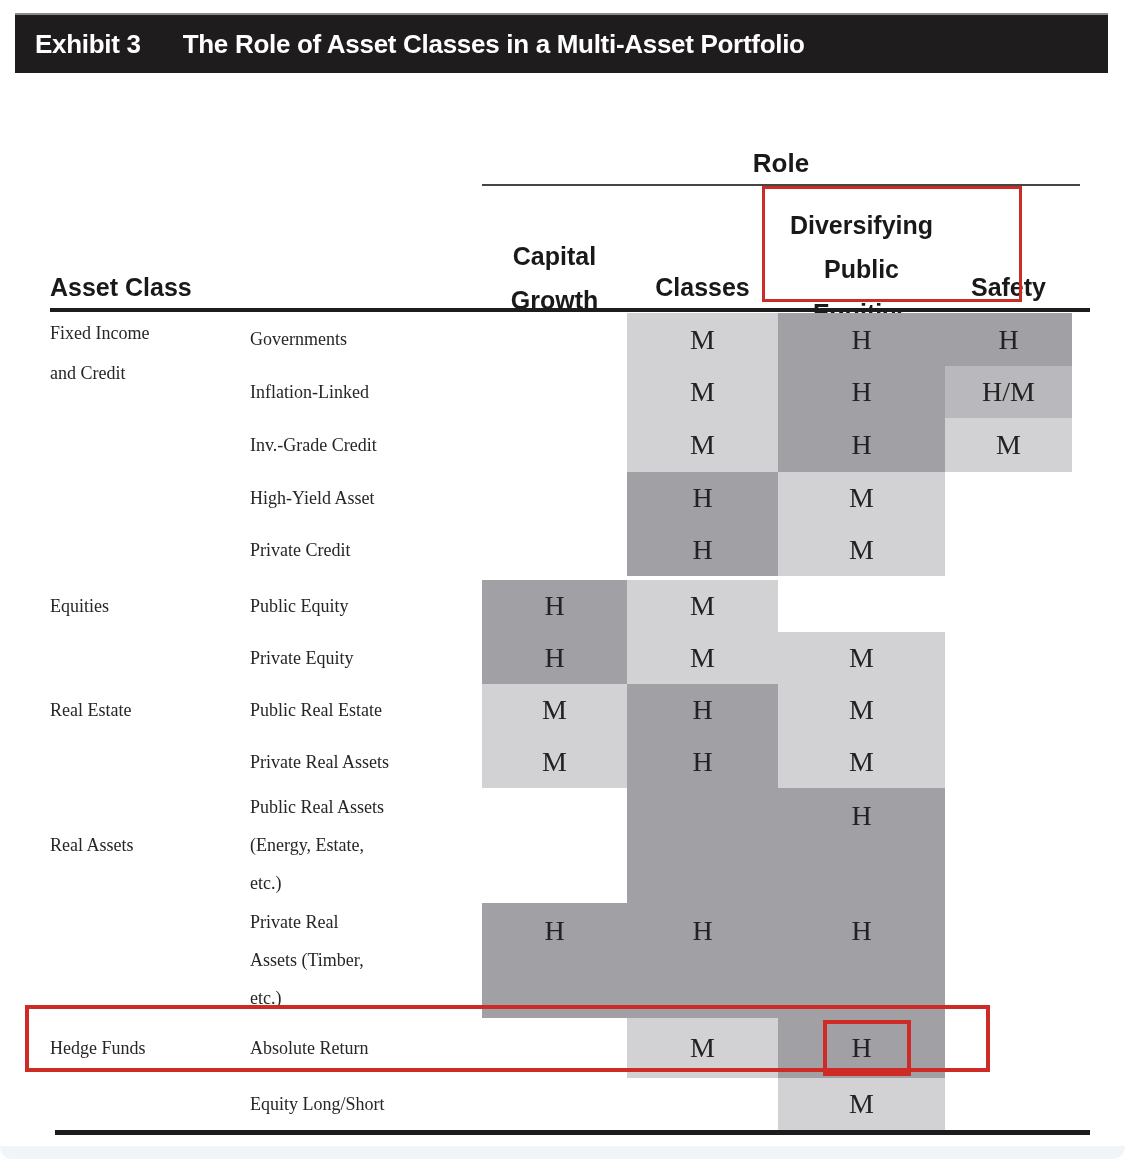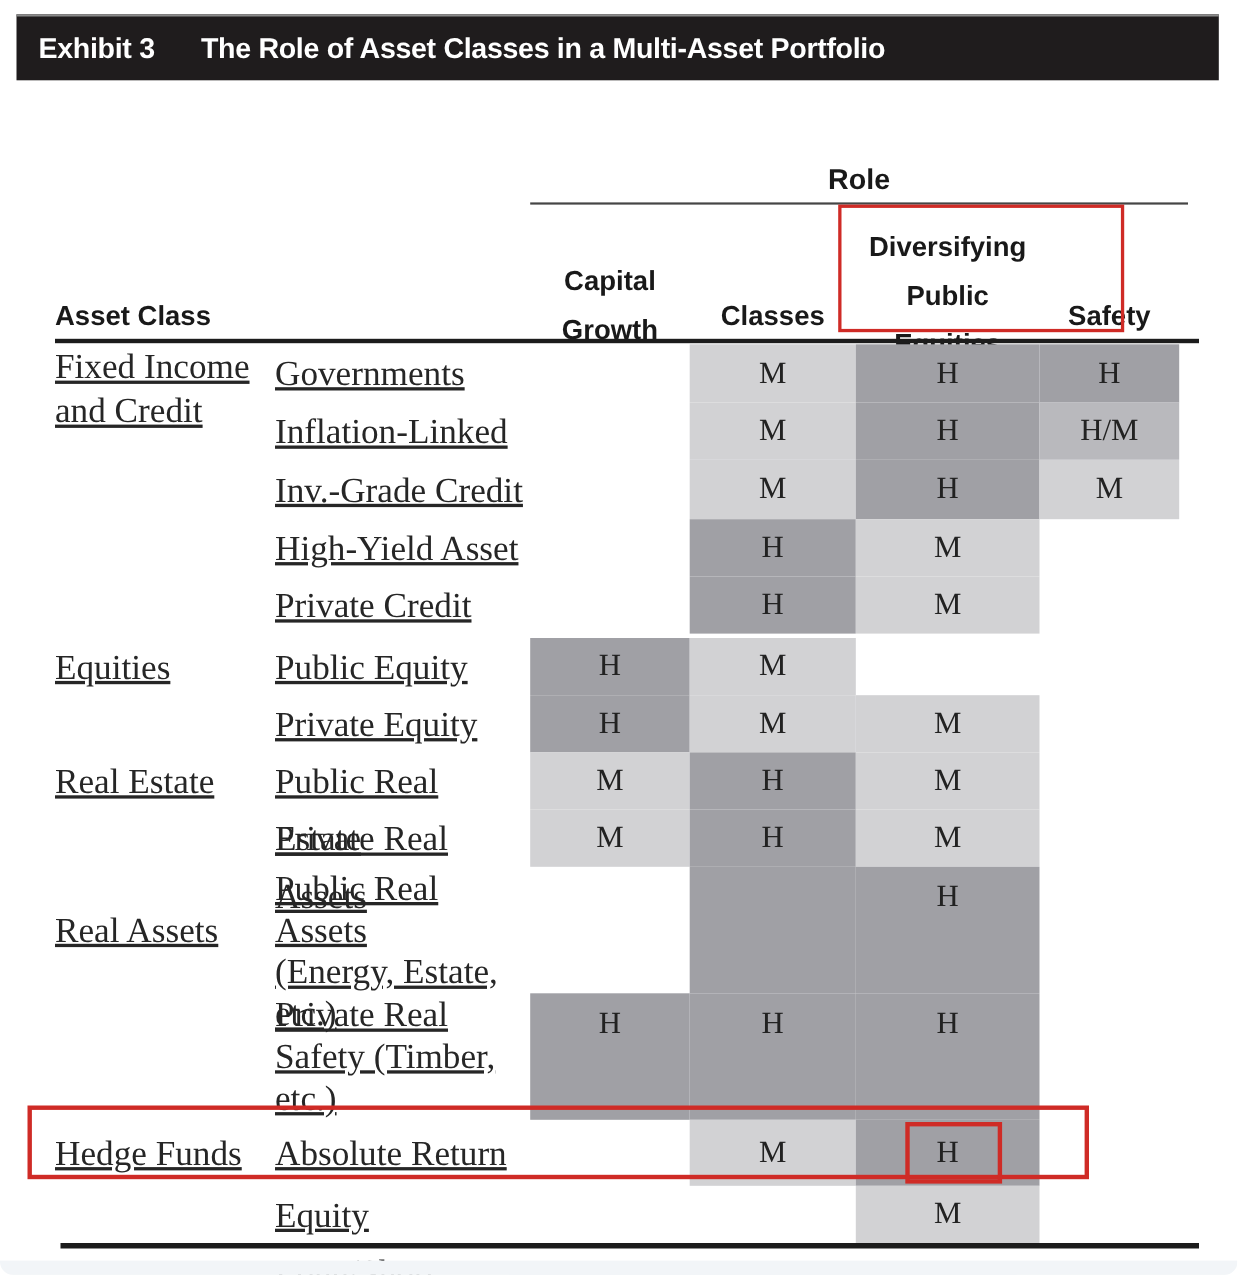--- a/index.html
+++ b/index.html
@@ -34,21 +34,21 @@
   .h-div{left:778px;top:203px;width:167px;}
   .h-safety{left:945px;top:265px;width:127px;}
   .line-top{position:absolute;left:50px;top:308px;width:1040px;height:4px;background:#1c1c1c;}
   .line-bottom{position:absolute;left:55px;top:1130px;width:1035px;height:5px;background:#1c1c1c;}
   
   .cell{position:absolute;box-sizing:border-box;text-align:center;font-size:28px;color:#222;}
   .shade-light{background:var(--light,#d2d2d4);}
   .shade-medium{background:var(--medium,#b9b9bd);}
   .shade-dark{background:var(--dark,#a0a0a5);}
   .cat-label,.sub-label{
-    position:absolute;font-size:32px;color:#262626;white-space:pre-line;line-height:39px;text-decoration:underline;
+    position:absolute;font-size:18px;color:#262626;white-space:pre-line;line-height:39px;
   }
   
   .red-box{position:absolute;border:3px solid var(--red,#cf2b26);box-sizing:border-box;background:transparent;}
   .red-box.thick{border-width:4px;}
   .box-header{left:762px;top:186px;width:260px;height:116px;}
   .box-row{left:25px;top:1005px;width:965px;height:67px;}
   .box-cell{left:823px;top:1020px;width:88px;height:56px;}
   
   .bottom-strip{position:absolute;left:0;top:1146px;width:1125px;height:13px;background:#f2f5f8;}
 </style>
@@ -114,21 +114,21 @@
       <div class="cell shade-light" style="left: 482px; top: 736px; width: 145px; height: 52px; line-height: 52px;">M</div>
       <div class="cell shade-dark" style="left: 627px; top: 736px; width: 151px; height: 52px; line-height: 52px;">H</div>
       <div class="cell shade-light" style="left: 778px; top: 736px; width: 167px; height: 52px; line-height: 52px;">M</div>
       <div class="cat-label" style="left: 50px; top: 788px; width: 200px; line-height: 115px;">Real Assets</div>
       <div class="sub-label" style="left: 250px; top: 788px; width: 232px; line-height: 38px;">Public Real Assets
 (Energy, Estate,
 etc.)</div>
       <div class="cell shade-dark" style="left: 627px; top: 788px; width: 151px; height: 115px; line-height: 56px;"></div>
       <div class="cell shade-dark" style="left: 778px; top: 788px; width: 167px; height: 115px; line-height: 56px;">H</div>
       <div class="sub-label" style="left: 250px; top: 903px; width: 232px; line-height: 38px;">Private Real
-Safety (Timber,
+Assets (Timber,
 etc.)</div>
       <div class="cell shade-dark" style="left: 482px; top: 903px; width: 145px; height: 115px; line-height: 56px;">H</div>
       <div class="cell shade-dark" style="left: 627px; top: 903px; width: 151px; height: 115px; line-height: 56px;">H</div>
       <div class="cell shade-dark" style="left: 778px; top: 903px; width: 167px; height: 115px; line-height: 56px;">H</div>
       <div class="cat-label" style="left: 50px; top: 1018px; width: 200px; line-height: 60px;">Hedge Funds</div>
       <div class="sub-label" style="left: 250px; top: 1018px; width: 232px; line-height: 60px;">Absolute Return</div>
       <div class="cell shade-light" style="left: 627px; top: 1018px; width: 151px; height: 60px; line-height: 60px;">M</div>
       <div class="cell shade-dark" style="left: 778px; top: 1018px; width: 167px; height: 60px; line-height: 60px;">H</div>
       <div class="sub-label" style="left: 250px; top: 1078px; width: 232px; line-height: 52px;">Equity Long/Short</div>
       <div class="cell shade-light" style="left: 778px; top: 1078px; width: 167px; height: 52px; line-height: 52px;">M</div>

